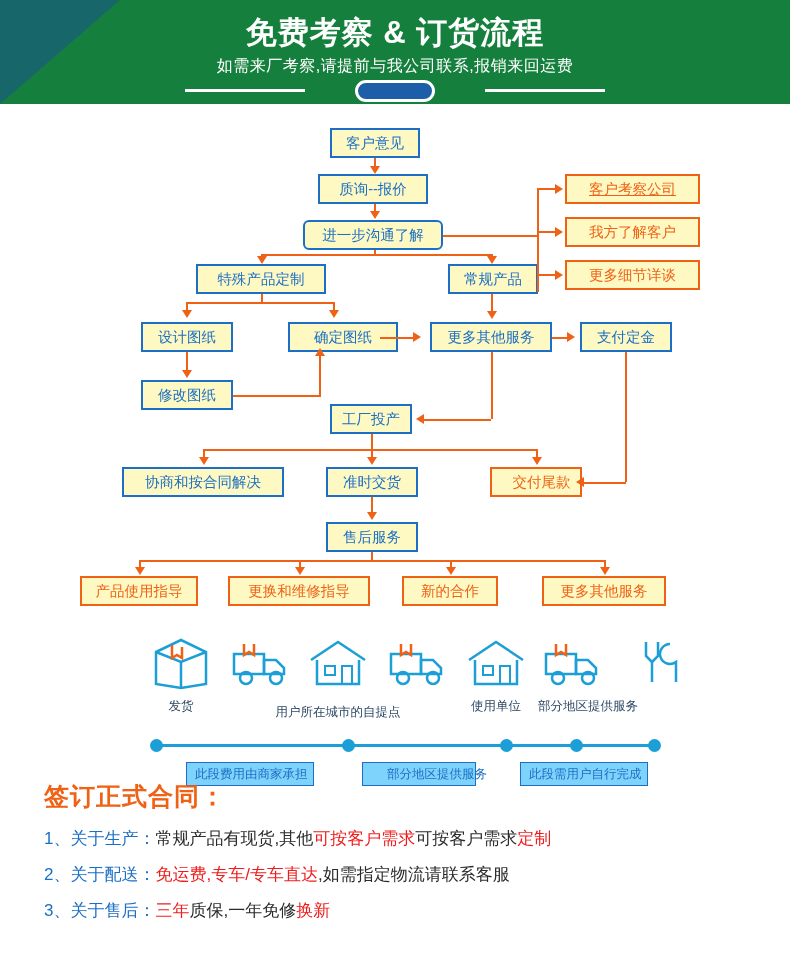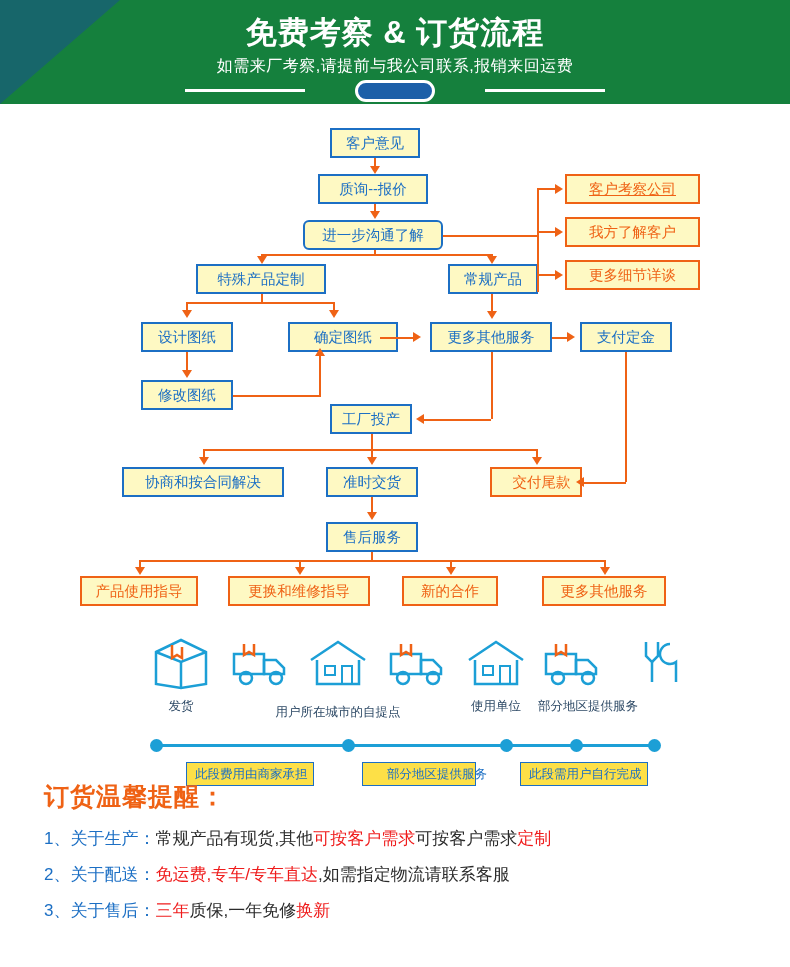--- a/index.html
+++ b/index.html
@@ -154,21 +154,21 @@
     position: absolute;
     top: 138px;
     height: 24px;
     line-height: 22px;
     border: 1.5px solid #1c6fc4;
     color: #1c6fc4;
     font-size: 12.5px;
     text-align: center;
     white-space: nowrap;
     padding: 0 8px;
-    background: #fde047;
+    background: #7dd3fc;
   }
 
   
   .notes {
     position: relative;
     width: 790px;
     padding: 6px 0 0 44px;
   }
   .notes-title {
     color: #ef6215;
@@ -386,21 +386,21 @@
   <div class="tl-dot" style="left:500px;"></div>
   <div class="tl-dot" style="left:570px;"></div>
   <div class="tl-dot" style="left:648px;"></div>
 
   <div class="tl-label" style="left:186px; width:128px;">此段费用由商家承担</div>
   <div class="tl-label" style="left:362px; width:114px;padding-left:24px;">部分地区提供服务</div>
   <div class="tl-label" style="left:520px; width:128px;">此段需用户自行完成</div>
 </div>
 
 <div class="notes">
-  <div class="notes-title">订货温馨提醒：</div>
+  <div class="notes-title">签订正式合同：</div>
 
   <div class="note-row">
     <span class="k">1、</span><span class="k">关于生产：</span><span class="b">常规产品有现货,其他</span><span class="o">可按客户需求</span><span class="b">可按客户需求</span><span class="o">定制</span>
   </div>
 
   <div class="note-row">
     <span class="k">2、</span><span class="k">关于配送：</span><span class="o">免运费,专车/专车直达</span><span class="b">,如需指定物流请联系客服</span>
   </div>
 
   <div class="note-row">

